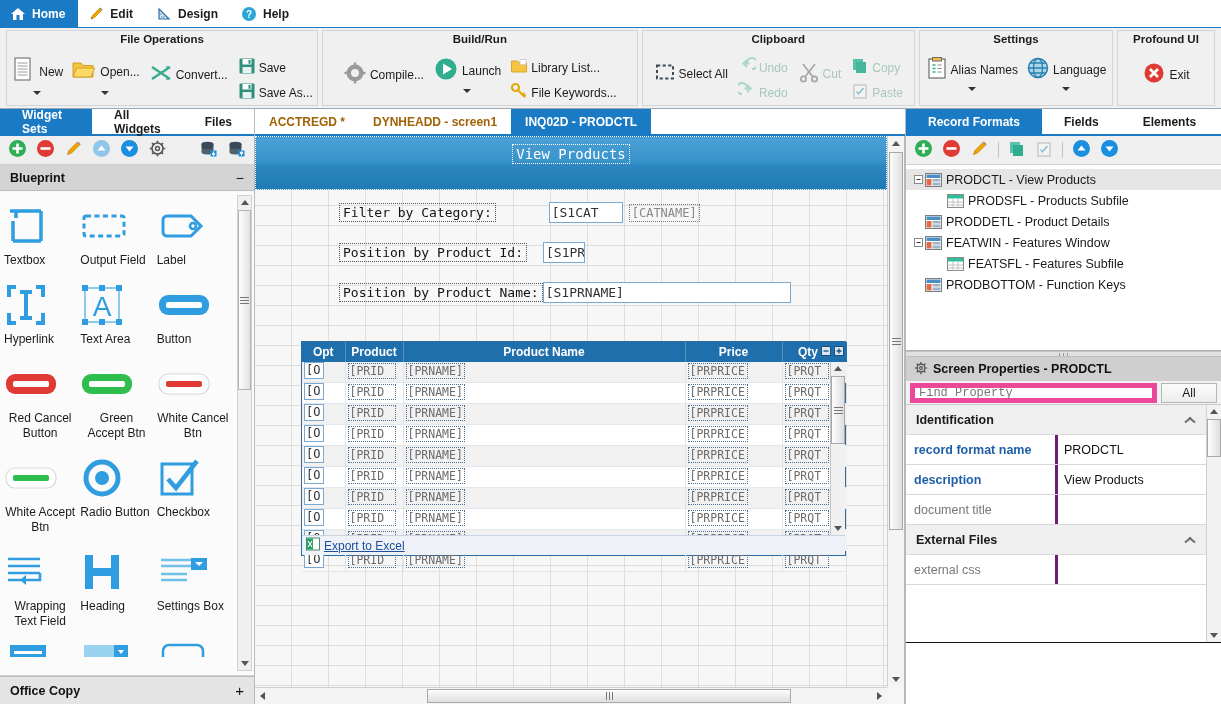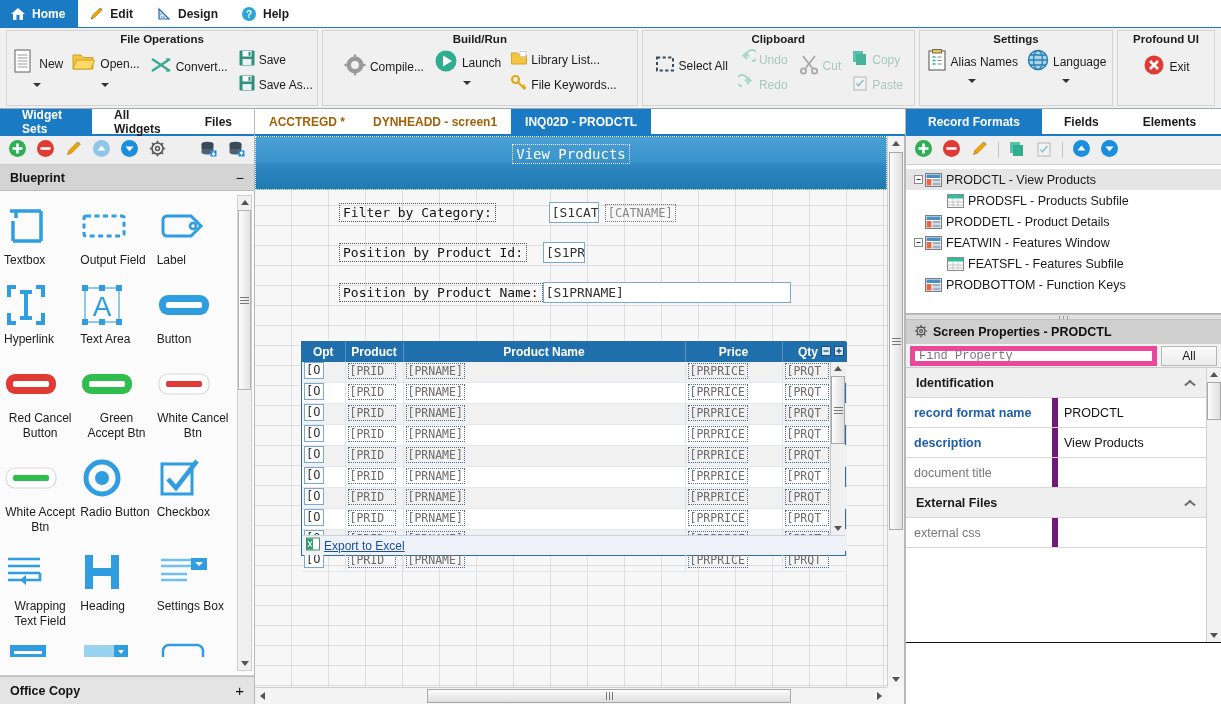--- a/index.html
+++ b/index.html
@@ -31,21 +31,21 @@
   .ribbon {
     flex:0 0 82px; background:#f0f0f0; border-bottom:1px solid #9ab;
     display:flex; align-items:stretch; padding:2px 2px 2px 6px; gap:0;
     border-top:1px solid #1a7ac4;
   }
   .rgroup {
     border:1px solid #d4d4d4; background:#f0f0f0; margin-right:4px;
     display:flex; flex-direction:column; align-items:center; padding:2px 6px 0 6px;
     position:relative;
   }
-  .rgroup .gtitle { font-weight:bold; font-size:11.5px; color:#1b1b1b; margin-bottom:2px; white-space:nowrap;}
+  .rgroup .gtitle { font-weight:bold; font-size:11.5px; color:#1b1b1b; margin-bottom:10px; white-space:nowrap;}
   .rgroup .gbody { display:flex; align-items:flex-start; gap:0px; flex:1; }
   .ritem {
     display:flex; align-items:center; gap:3px; padding:2px 5px; cursor:default;
     font-size:12px; color:#1b1b1b; white-space:nowrap;
   }
   .ritem.dim { color:#a8c8bd; }
   .ritem-v { display:flex; flex-direction:column; align-items:center; padding:1px 4px; }
   .ritem-v .lbl { font-size:12px; }
   .ritem-stack { display:flex; flex-direction:column; justify-content:center; }
   .caret-down { width:0;height:0;border-left:4px solid transparent;border-right:4px solid transparent;border-top:4px solid #333; margin-top:2px;}
@@ -154,21 +154,21 @@
   
   .cv-v { position:absolute; right:0; top:0; bottom:17px; width:17px; background:#f4f4f4; border-left:1px solid #cfcfcf;}
   .cv-h { position:absolute; left:0; right:17px; bottom:0; height:17px; background:#f4f4f4; border-top:1px solid #cfcfcf;}
   .sb-thumb { background:linear-gradient(to right,#fdfdfd,#dedede); border:1px solid #a8a8a8; position:absolute;}
   .sb-thumb.h { background:linear-gradient(to bottom,#fdfdfd,#dedede); }
   .sb-arrow { position:absolute; display:flex; align-items:center; justify-content:center; }
 
   
   .right { width:316px; flex:0 0 316px; display:flex; flex-direction:column; background:#fff;
            border-left:1px solid #b8b8b8;}
-  .tree { flex:0 0 auto; height:149px; background:#fff; overflow:hidden; position:relative;
+  .tree { flex:0 0 auto; height:186px; background:#fff; overflow:hidden; position:relative;
           border-bottom:1px solid #b0b0b0; padding-top:4px;}
   .tnode { display:flex; align-items:center; height:21px; padding-left:6px; font-size:12.5px; cursor:default;}
   .tnode.sel { background:#e5e5e5; }
   .tnode .twist { width:12px; text-align:center; font-size:11px; color:#555; }
   .tnode .ticon { width:17px; height:14px; margin:0 4px 0 1px; position:relative; flex:0 0 auto;}
   .tnode .tlabel { white-space:nowrap; }
 
   .splitter { height:6px; background:#e0e0e0; border-top:1px solid #c0c0c0; border-bottom:1px solid #c0c0c0;
               display:flex; align-items:center; justify-content:center; }
 
@@ -177,21 +177,21 @@
                 padding:0 8px; font-weight:bold; font-size:12.5px; color:#111;}
   .props-find { height:24px; display:flex; align-items:center; background:#f2f2f2; padding:2px 4px; gap:4px;
                 border-bottom:1px solid #c9c9c9;}
   .props-find input { flex:1; height:20px; border:5px solid #ec4899; background:#fff; font-size:12px;
                       padding:0 4px; font-family:Liberation Mono, monospace; color:#7a7a7a;}
   .props-find .allbtn { width:56px; height:20px; border:1px solid #b6b6b6; background:linear-gradient(#fbfbfb,#ececec);
                         font-size:12px; display:flex; align-items:center; justify-content:center; cursor:default;}
   .props-body { flex:1; position:relative; overflow:hidden; background:#fff;}
   .prow { display:flex; height:30px; border-bottom:1px solid #d8d8d8; }
   .prow .pk { width:152px; display:flex; align-items:center; padding:0 8px; font-size:12.5px;
-              border-right:6px solid #701a75; }
+              border-right:3px solid #701a75; }
   .prow .pk.bold { color:#1f5fa8; font-weight:bold; }
   .prow .pk.gray { color:#777; }
   .prow .pv { flex:1; display:flex; align-items:center; padding:0 6px; font-size:12.5px; color:#111;}
   .psection { height:30px; display:flex; align-items:center; padding:0 10px; background:#efefef;
               font-weight:bold; font-size:12.5px; border-bottom:1px solid #d8d8d8;}
   .psection .chev { margin-left:auto; }
   .props-scroll { position:absolute; right:0; top:0; bottom:0; width:15px; background:#f2f2f2;
                   border-left:1px solid #d0d0d0;}
   .props-blank { height:62px; background:#fff; border-top:1px solid #111;}
 
@@ -793,21 +793,21 @@
 
       <div class="canvas-wrap">
         <div class="canvas">
 
           <div class="scr-header">
             <div class="scr-title">View Products</div>
           </div>
 
           <div class="fld-row" style="left:84px; top:66px;">
             <span class="lbl-dashed">Filter by Category:</span>
-            <span class="inp-box" style="width:50px; margin-left:53px;">[S1CAT</span>
+            <span class="inp-box" style="width:74px; margin-left:53px;">[S1CAT</span>
             <span class="out-dotted" style="margin-left:6px;">[CATNAME]</span>
           </div>
 
           <div class="fld-row" style="left:84px; top:106px;">
             <span class="lbl-dashed">Position by Product Id:</span>
             <span class="inp-box" style="width:42px; margin-left:16px;">[S1PRI</span>
           </div>
 
           <div class="fld-row" style="left:84px; top:146px;">
             <span class="lbl-dashed">Position by Product Name:</span>

